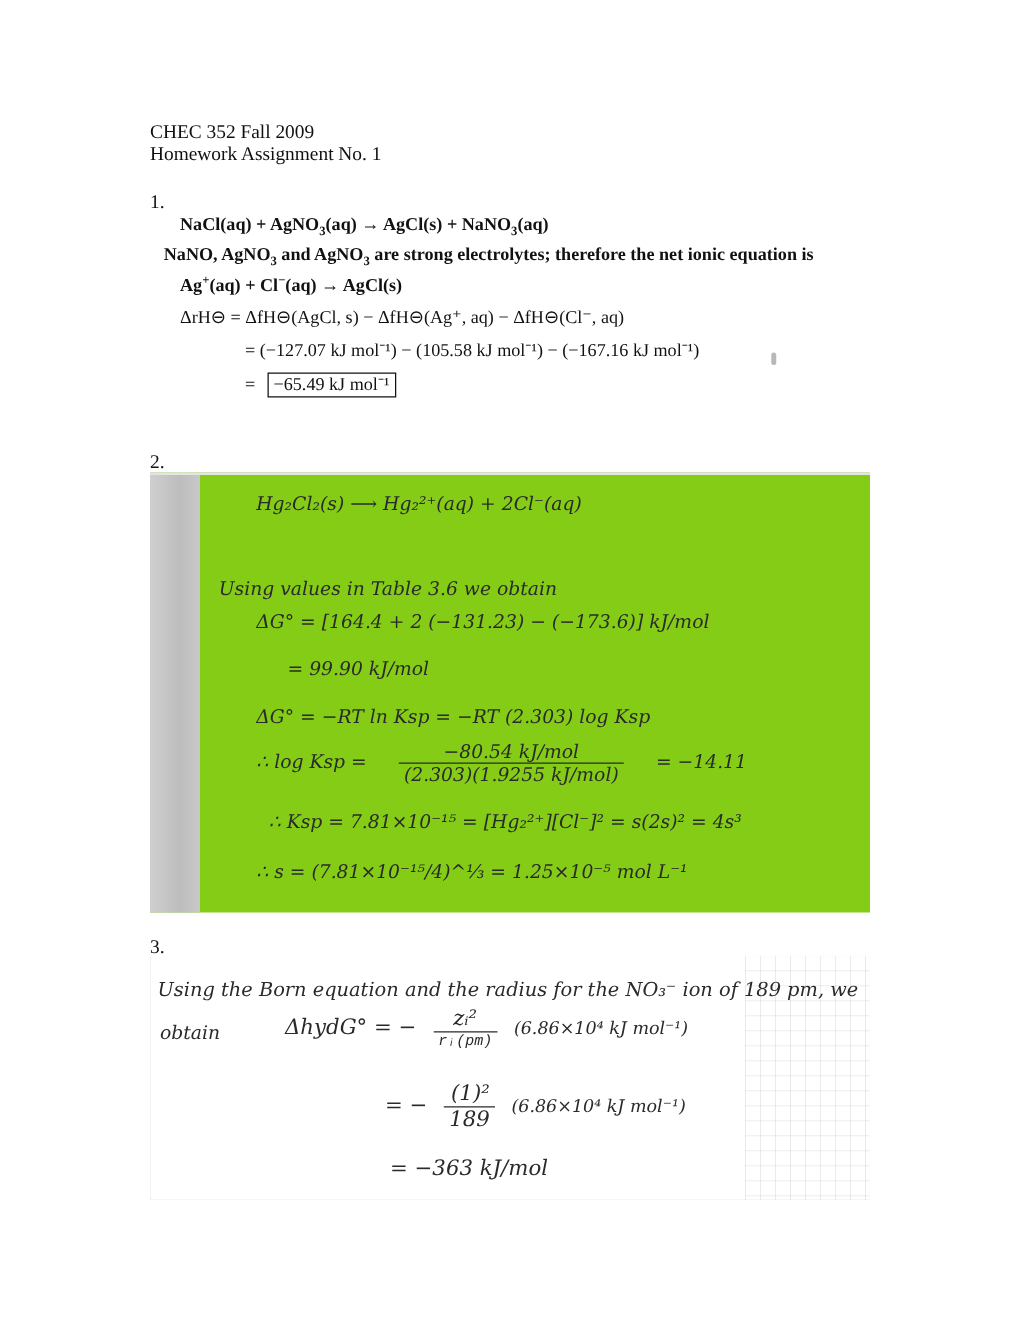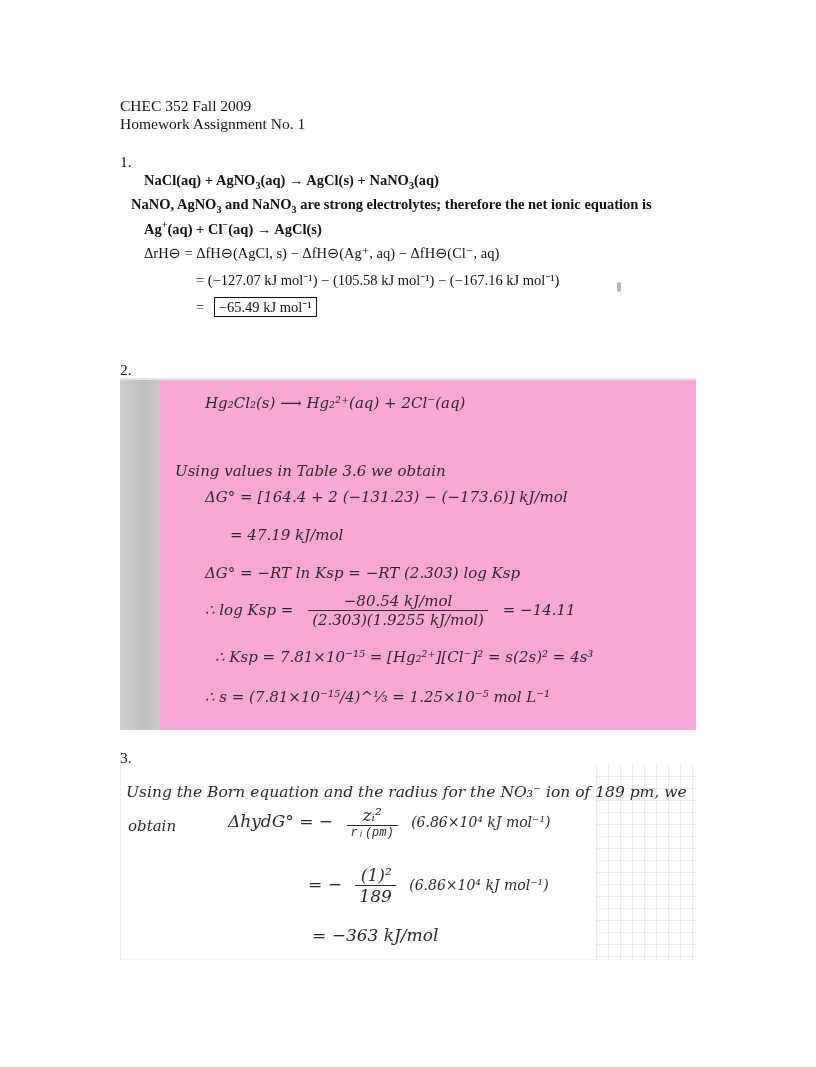--- a/index.html
+++ b/index.html
@@ -6,21 +6,21 @@
   body { width:816px; height:1067px; position:relative; overflow:hidden; color:#111; }
   .serif { font-family: "Liberation Serif", "DejaVu Serif", serif; }
   .hand { font-family: "DejaVu Serif", "Liberation Serif", serif; font-style:italic; color:#2a2a2a; }
   .abs { position:absolute; white-space:nowrap; }
   .hdr { font-size:15.5px; line-height:18px; }
   .qnum { font-size:15.5px; }
   .eq { font-family: "Liberation Serif", serif; font-weight:bold; font-size:14.5px; }
   .eqn { font-family: "Liberation Serif", serif; font-size:14.5px; }
   sub, sup { font-size:70%; line-height:0; }
   .boxed { border:1.5px solid #111; padding:1px 4px; }
-  .scan2 { position:absolute; left:120px; top:378px; width:576px; height:350px; background:#f9a8d4;
+  .scan2 { position:absolute; left:120px; top:378px; width:576px; height:350px; background:#84cc16;
            border-top:2px solid #e4e4e4; }
   .scan2 .shade { position:absolute; left:0; top:0; width:40px; height:100%; background:linear-gradient(90deg,#cfcfcf,#bdbdbd 60%,#c8c8c8); }
   .scan3 { position:absolute; left:120px; top:765px; width:576px; height:195px; background:#ffffff;
            background-image:
              linear-gradient(90deg, rgba(0,0,0,0.05) 1px, transparent 1px),
              linear-gradient(0deg, rgba(0,0,0,0.035) 1px, transparent 1px);
            background-size: 100% 100%, 100% 100%; }
   .grid-right { position:absolute; right:0; top:0; width:100px; height:100%;
            background-image:
              linear-gradient(90deg, rgba(0,0,0,0.08) 1px, transparent 1px),
@@ -39,21 +39,21 @@
 <div class="abs serif hdr" style="left:120px; top:97px;">CHEC 352 Fall 2009</div>
 <div class="abs serif hdr" style="left:120px; top:115px;">Homework Assignment No. 1</div>
 
 <div class="abs serif qnum" style="left:120px; top:153px;">1.</div>
 
 <div class="abs eq" style="left:144px; top:172px;">
   <span>NaCl(aq) + AgNO</span><sub>3</sub><span>(aq) → AgCl(s) + NaNO</span><sub>3</sub><span>(aq)</span>
 </div>
 
 <div class="abs eq" style="left:131px; top:196px;">
-  <span>NaNO, AgNO</span><sub>3</sub><span> and NaNO</span><sub>3</sub><span> are strong electrolytes; therefore the net ionic equation is</span>
+  <span>NaNO, AgNO</span><sub>3</sub><span> and AgNO</span><sub>3</sub><span> are strong electrolytes; therefore the net ionic equation is</span>
 </div>
 
 <div class="abs eq" style="left:144px; top:221px;">
   <span>Ag</span><sup>+</sup><span>(aq) + Cl</span><sup>−</sup><span>(aq) → AgCl(s)</span>
 </div>
 
 <div class="abs eq" style="left:144px; top:245px; font-weight:normal;">ΔrH⊖ = ΔfH⊖(AgCl, s) − ΔfH⊖(Ag⁺, aq) − ΔfH⊖(Cl⁻, aq)</div>
 <div class="abs eqn" style="left:196px; top:269px;">= (−127.07 kJ mol⁻¹) − (105.58 kJ mol⁻¹) − (−167.16 kJ mol⁻¹)</div>
 <div class="abs eqn" style="left:196px; top:296px;">
   <span>=</span>
@@ -61,25 +61,25 @@
 </div>
 <div class="speck" style="left:617px; top:282px;"></div>
 
 <div class="abs serif qnum" style="left:120px; top:361px;">2.</div>
 
 <div class="scan2">
   <div class="shade"></div>
   <div class="abs hand hl" style="left:85px; top:14px;">Hg₂Cl₂(s) ⟶ Hg₂²⁺(aq) + 2Cl⁻(aq)</div>
   <div class="abs hand hl" style="left:55px; top:82px;">Using values in Table 3.6 we obtain</div>
   <div class="abs hand hl" style="left:85px; top:108px;">ΔG° = [164.4 + 2 (−131.23) − (−173.6)] kJ/mol</div>
-  <div class="abs hand hl" style="left:110px; top:146px;">= 47.19 kJ/mol</div>
+  <div class="abs hand hl" style="left:110px; top:146px;">= 99.90 kJ/mol</div>
   <div class="abs hand hl" style="left:85px; top:184px;">ΔG° = −RT ln Ksp = −RT (2.303) log Ksp</div>
   <div class="abs hand hl" style="left:85px; top:212px;">
     <span>∴ log Ksp =</span>
-    <span class="frac" style="margin:0 10px;font-style:italic;">
+    <span class="frac" style="margin:0 21px;font-style:italic;">
       <span class="num">−80.54 kJ/mol</span>
       <span class="den">(2.303)(1.9255 kJ/mol)</span>
     </span>
     <span>= −14.11</span>
   </div>
   <div class="abs hand hl" style="left:95px; top:268px;">∴ Ksp = 7.81×10⁻¹⁵ = [Hg₂²⁺][Cl⁻]² = s(2s)² = 4s³</div>
   <div class="abs hand hl" style="left:85px; top:308px;">∴ s = (7.81×10⁻¹⁵/4)^⅓ = 1.25×10⁻⁵ mol L⁻¹</div>
 </div>
 
 <div class="abs serif qnum" style="left:120px; top:749px;">3.</div>

